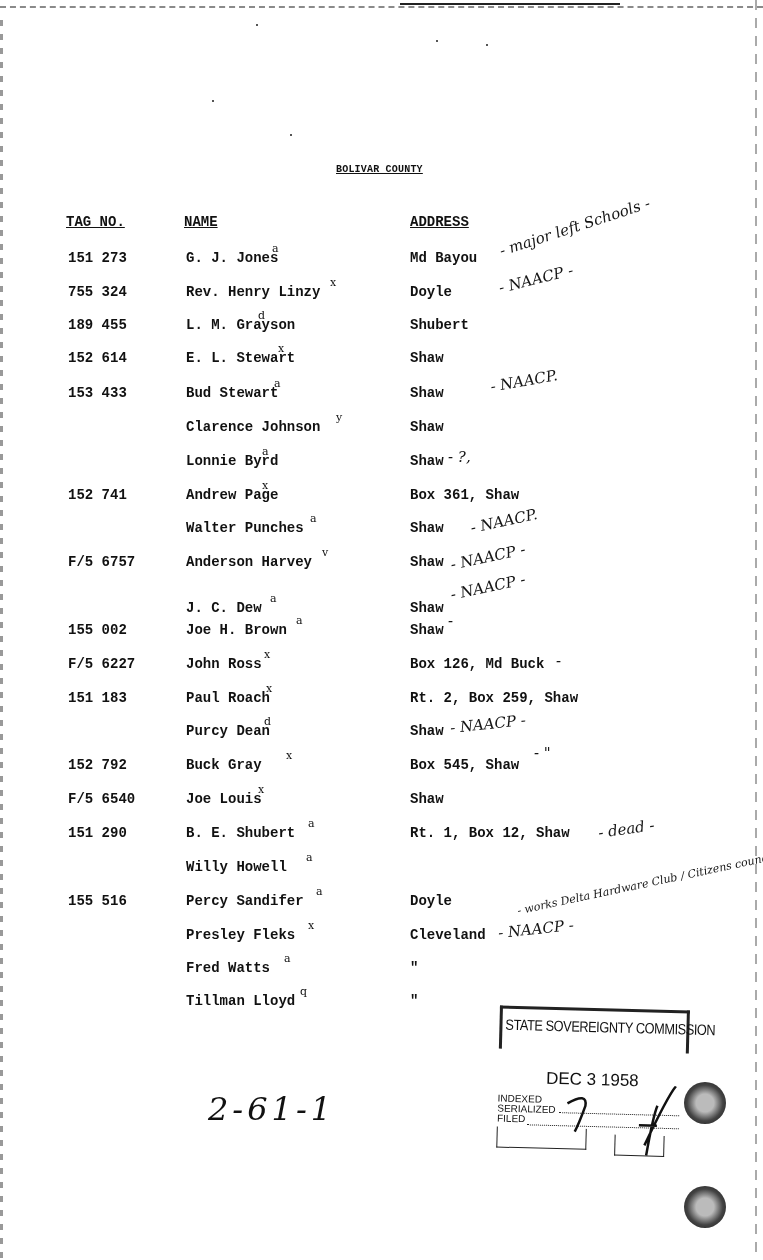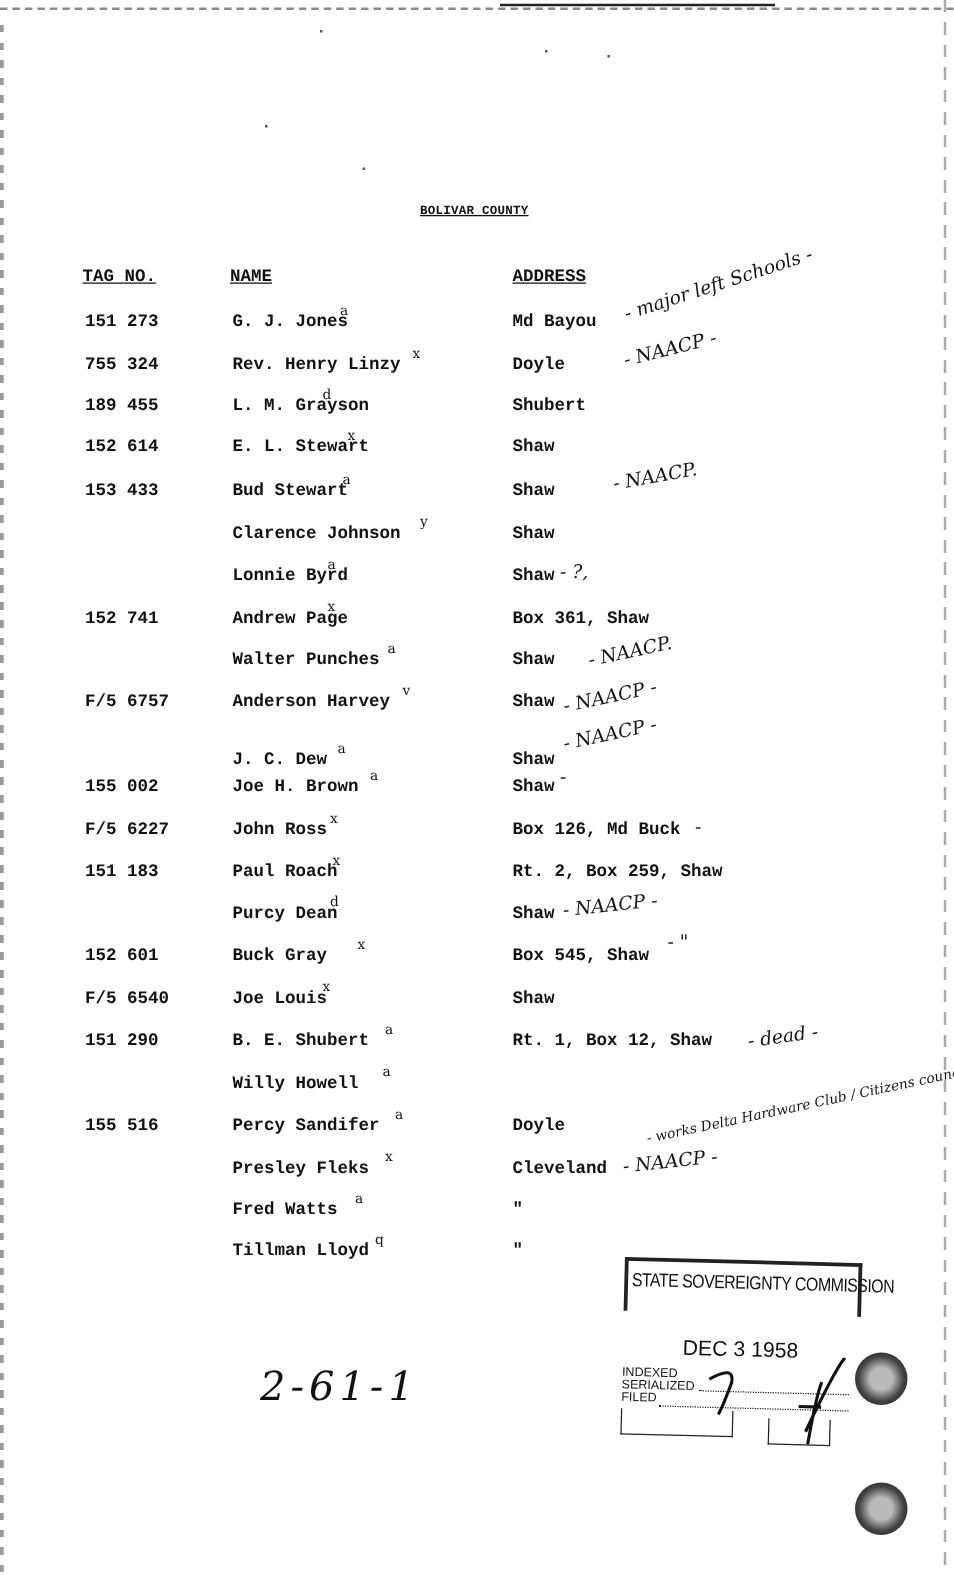--- a/index.html
+++ b/index.html
@@ -139,21 +139,21 @@
       <span class="mark" style="left:266px">x</span>
       <span class="addr">Rt. 2, Box 259, Shaw</span>
     </div>
     <div class="row" style="top: 723px;">
       <span class="tag"></span>
       <span class="name">Purcy Dean</span>
       <span class="mark" style="left:264px">d</span>
       <span class="addr">Shaw</span>
     </div>
     <div class="row" style="top: 757px;">
-      <span class="tag">152 601</span>
+      <span class="tag">152 792</span>
       <span class="name">Buck Gray</span>
       <span class="mark" style="left:286px">x</span>
       <span class="addr">Box 545, Shaw</span>
     </div>
     <div class="row" style="top: 791px;">
       <span class="tag">F/5 6540</span>
       <span class="name">Joe Louis</span>
       <span class="mark" style="left:258px">x</span>
       <span class="addr">Shaw</span>
     </div>

